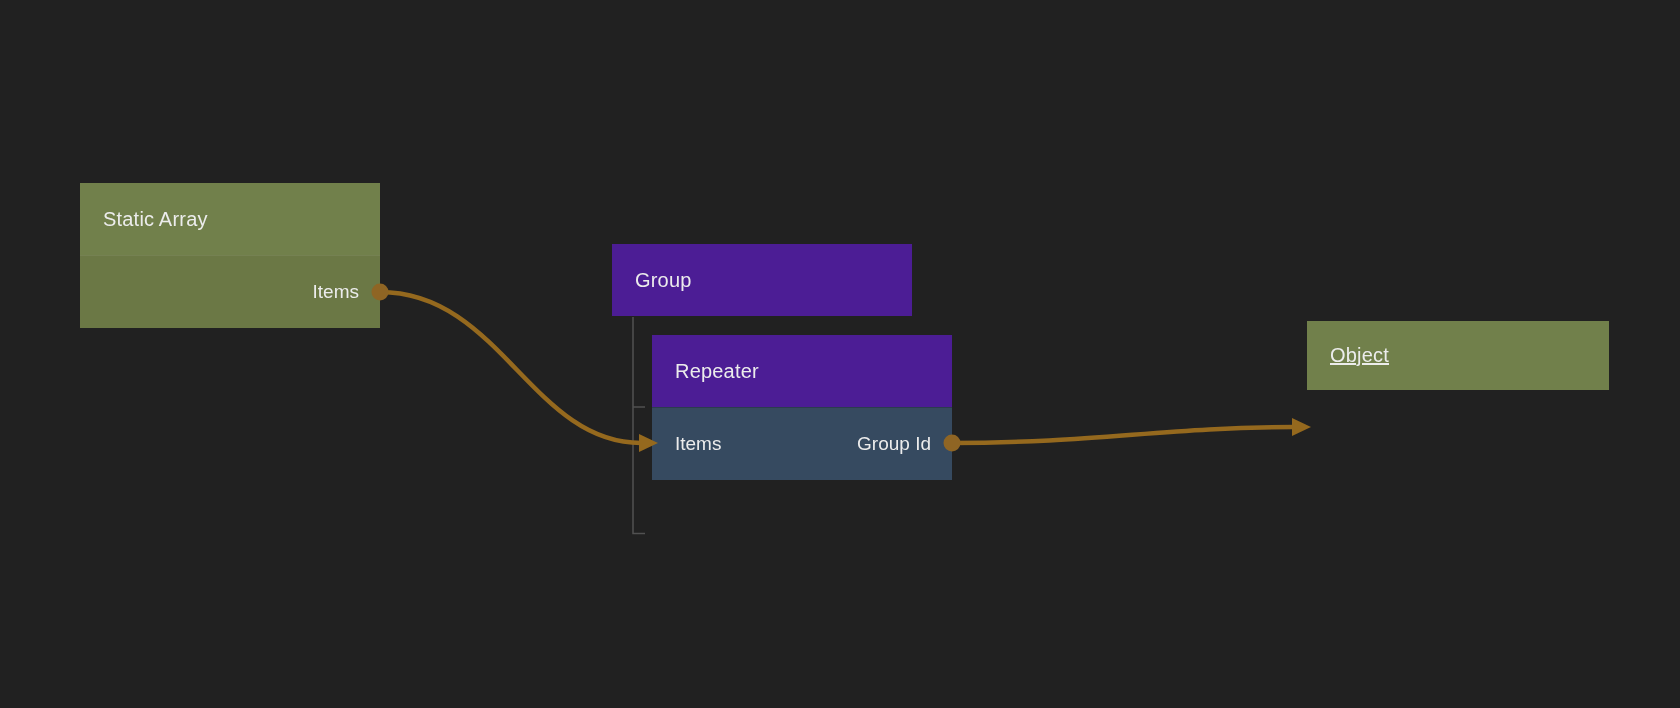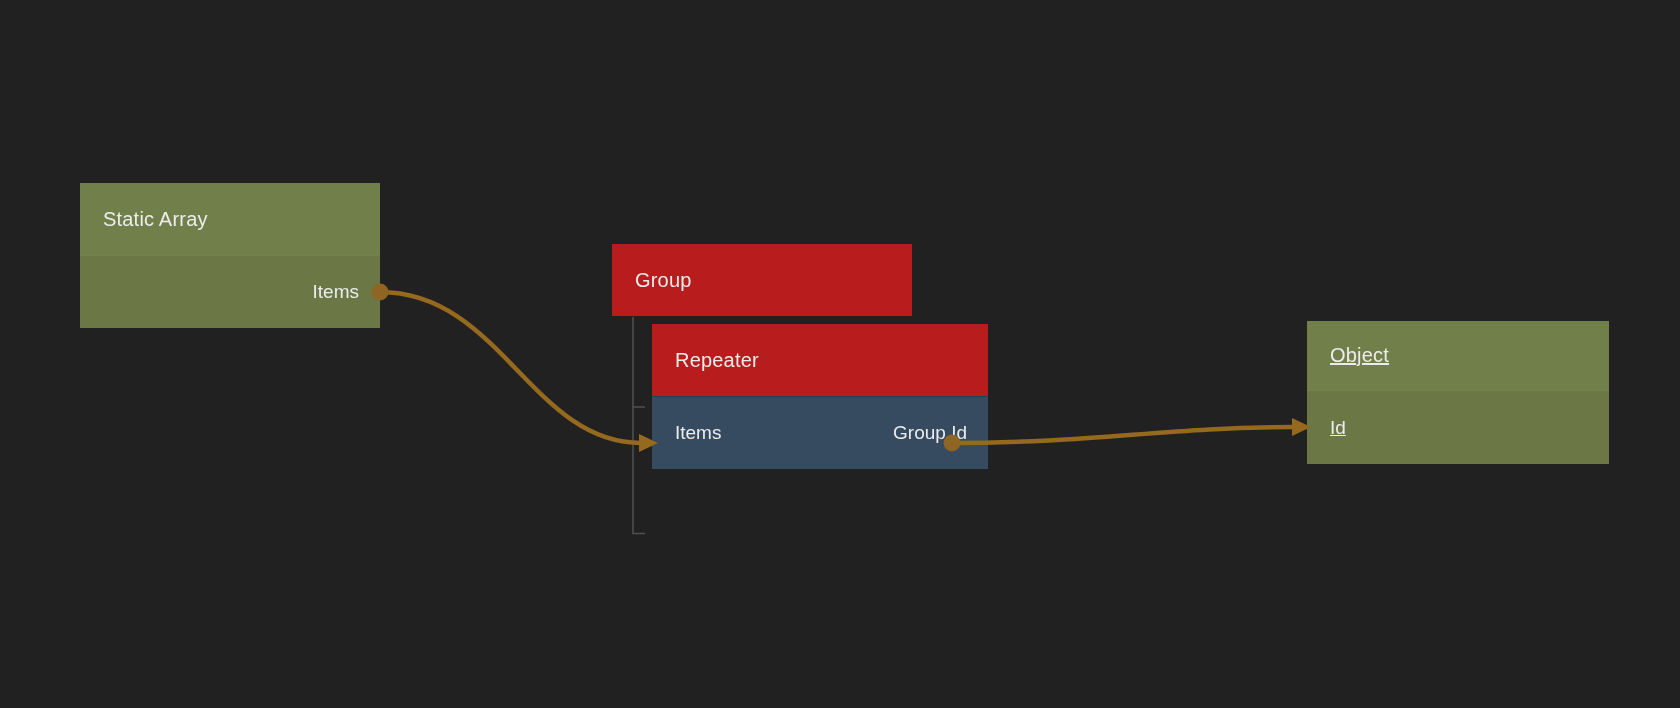--- a/index.html
+++ b/index.html
@@ -40,32 +40,32 @@
     font-size: 19px;
   }
   .pin-row .spacer { flex: 1; }
   .pin-label { white-space: nowrap; }
 
   
   .node-green .node-header { background: #71804B; }
   .node-green .node-body   { background: #6B7845; border-top: 1px solid rgba(255,255,255,0.07); }
 
   
-  .node-blue .node-header { background: #b91c1c; }
+  .node-blue .node-header { background: #4c1d95; }
   .node-blue .node-body   { background: #364A60; border-top: 1px solid rgba(0,0,0,0.18); }
 
   
   #node-static-array { left: 80px;  top: 183px; width: 300px; }
   #node-static-array .node-header { height: 72px; }
   #node-static-array .node-body   { height: 72px; }
 
   #node-group { left: 612px; top: 244px; width: 300px; }
   #node-group .node-header { height: 72px; }
 
-  #node-repeater { left: 652px; top: 324px; width: 336px; }
+  #node-repeater { left: 652px; top: 335px; width: 300px; }
   #node-repeater .node-header { height: 72px; }
   #node-repeater .node-body   { height: 72px; }
 
   #node-text { left: 652px; top: 499px; width: 300px; }
   #node-text .node-header { height: 72px; }
 
   #node-object { left: 1307px; top: 321px; width: 302px; text-decoration: underline; }
   #node-object .node-header { height: 69px; }
   #node-object .node-body   { height: 73px; }
 </style>
@@ -103,25 +103,20 @@
         <span class="pin-label">Group Id</span>
       </div>
     </div>
   </div>
 
 
   <div class="node node-green" id="node-object">
     <div class="node-header">
       <span class="node-title">Object</span>
     </div>
-    <div class="node-body">
-      <div class="pin-row">
-        <span class="pin-label">Id</span>
-      </div>
-    </div>
   </div>
 
   <svg class="wires-layer" viewBox="0 0 1680 708" xmlns="http://www.w3.org/2000/svg">
 
     <path d="M 633 317 L 633 533.5 L 645 533.5" fill="none" stroke="#515151" stroke-width="1.5"></path>
     <path d="M 633 407 L 645 407" fill="none" stroke="#515151" stroke-width="1.5"></path>
 
     <path d="M 380 292 C 500 292, 532 443, 641 443" fill="none" stroke="#95691E" stroke-width="4.5"></path>
     <polygon points="658,443 639,434 639,452" fill="#95691E"></polygon>
 

